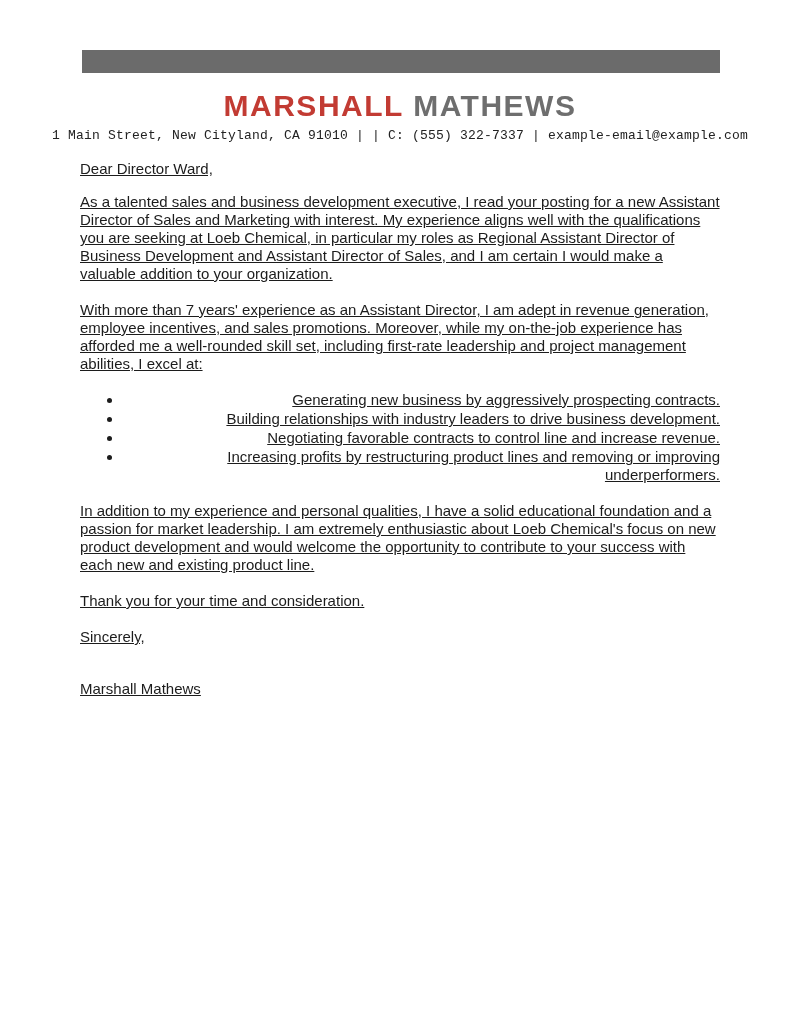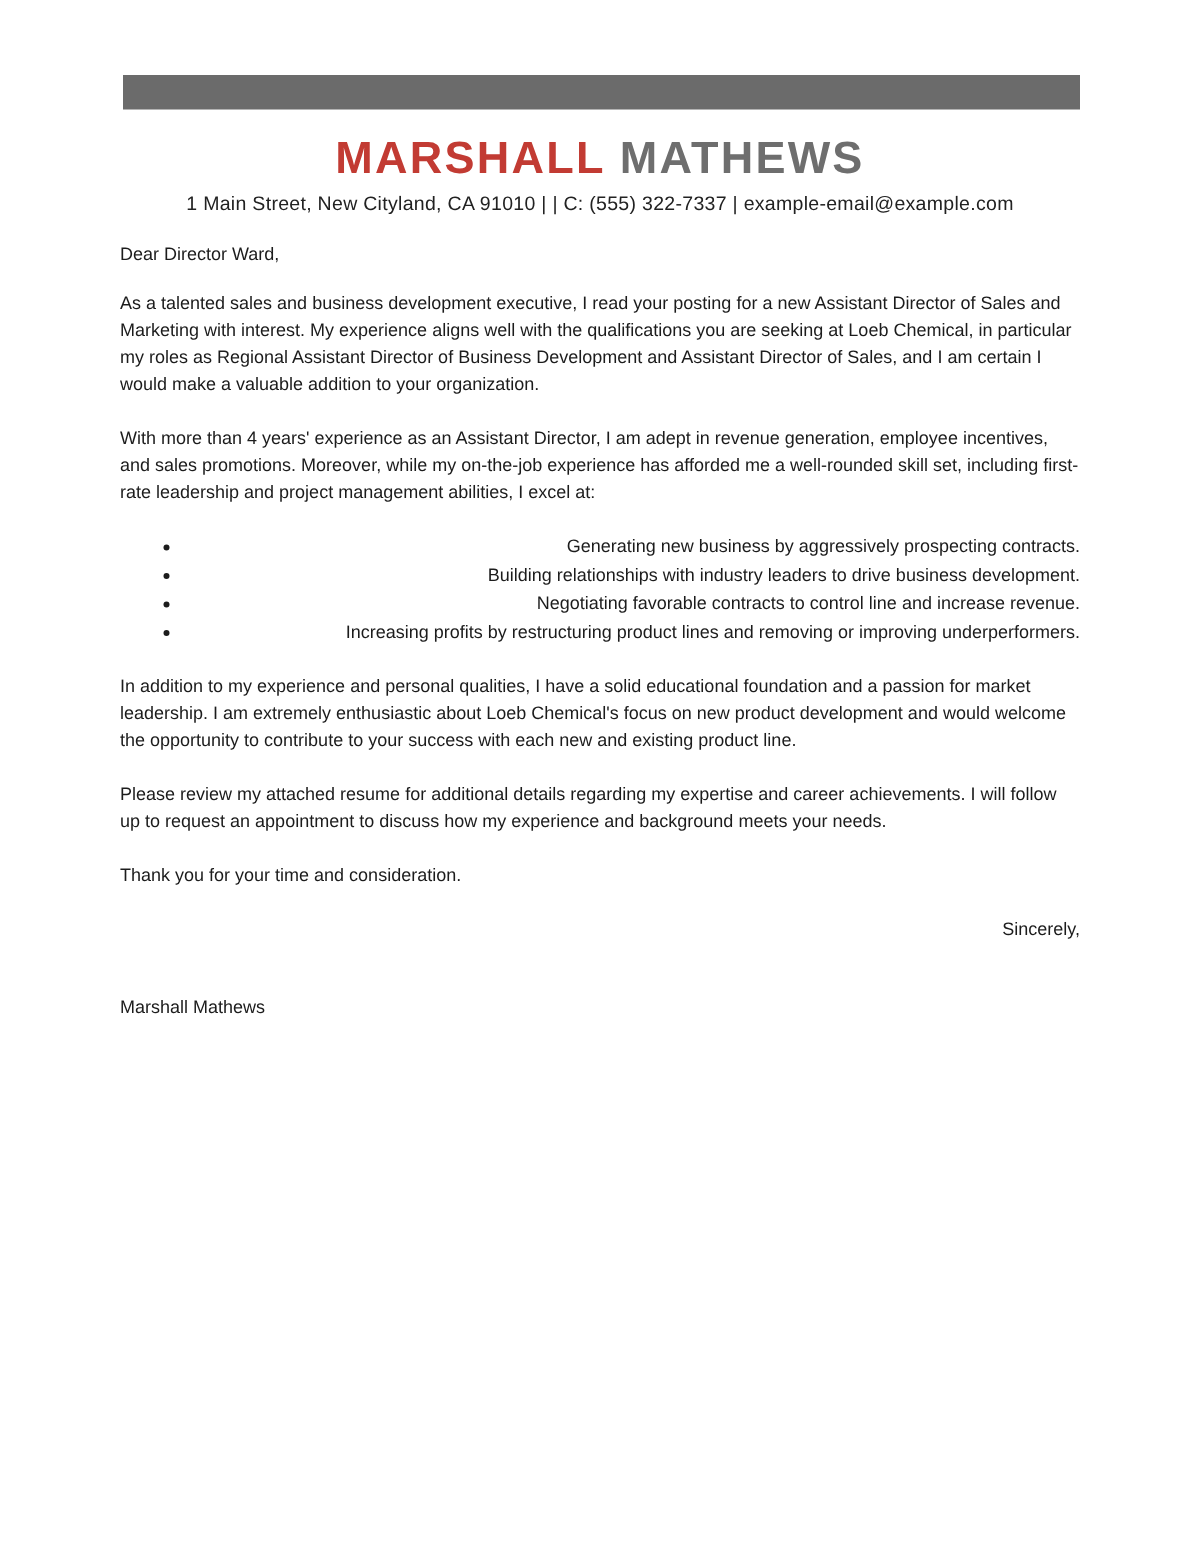--- a/index.html
+++ b/index.html
@@ -38,49 +38,50 @@
     line-height: 36px;
     white-space: nowrap;
   }
   .name .first { color: #c23b33; }
   .name .last  { color: #6e6e6e; }
   .contact {
     margin-top: 4px;
     font-size: 13px;
     color: #222222;
     letter-spacing: 0.2px;
+    font-family: Liberation Mono, monospace;
   }
   .letter {
     position: absolute;
     left: 80px;
     top: 160px;
     width: 640px;
-    font-size: 12px;
+    font-size: 15px;
     line-height: 18px;
     color: #1c1c1c;
+    text-decoration: underline;
   }
   .letter p {
     margin: 0 0 18px 0;
   }
   .salutation {
     margin-bottom: 15px !important;
   }
   ul.points {
     margin: 0 0 18px 0;
     padding: 0 0 0 43px;
     list-style-type: disc;
     text-align: right;
   }
   ul.points li {
     margin: 0 0 1px 0;
     padding-left: 1px;
   }
   .sign-off {
     margin-bottom: 0 !important;
-    text-align: right;
   }
   .signature {
     margin-top: 34px !important;
     margin-bottom: 0 !important;
   }
 </style>
 </head>
 <body>
 
 <div class="page">
@@ -94,32 +95,31 @@
       <span class="last">MATHEWS</span>
     </div>
     <div class="contact">1 Main Street, New Cityland, CA 91010 | | C: (555) 322-7337 | example-email@example.com</div>
   </div>
 
   <div class="letter">
     <p class="salutation">Dear Director Ward,</p>
 
     <p>As a talented sales and business development executive, I read your posting for a new Assistant Director of Sales and Marketing with interest. My experience aligns well with the qualifications you are seeking at Loeb Chemical, in particular my roles as Regional Assistant Director of Business Development and Assistant Director of Sales, and I am certain I would make a valuable addition to your organization.</p>
 
-    <p>With more than 4 years' experience as an Assistant Director, I am adept in revenue generation, employee incentives, and sales promotions. Moreover, while my on-the-job experience has afforded me a well-rounded skill set, including first-rate leadership and project management abilities, I excel at:</p>
+    <p>With more than 7 years' experience as an Assistant Director, I am adept in revenue generation, employee incentives, and sales promotions. Moreover, while my on-the-job experience has afforded me a well-rounded skill set, including first-rate leadership and project management abilities, I excel at:</p>
 
     <ul class="points">
       <li>Generating new business by aggressively prospecting contracts.</li>
       <li>Building relationships with industry leaders to drive business development.</li>
       <li>Negotiating favorable contracts to control line and increase revenue.</li>
       <li>Increasing profits by restructuring product lines and removing or improving underperformers.</li>
     </ul>
 
     <p>In addition to my experience and personal qualities, I have a solid educational foundation and a passion for market leadership. I am extremely enthusiastic about Loeb Chemical's focus on new product development and would welcome the opportunity to contribute to your success with each new and existing product line.</p>
 
-    <p>Please review my attached resume for additional details regarding my expertise and career achievements. I will follow up to request an appointment to discuss how my experience and background meets your needs.</p>
 
     <p>Thank you for your time and consideration.</p>
 
     <p class="sign-off">Sincerely,</p>
 
     <p class="signature">Marshall Mathews</p>
   </div>
 
 </div>
 

